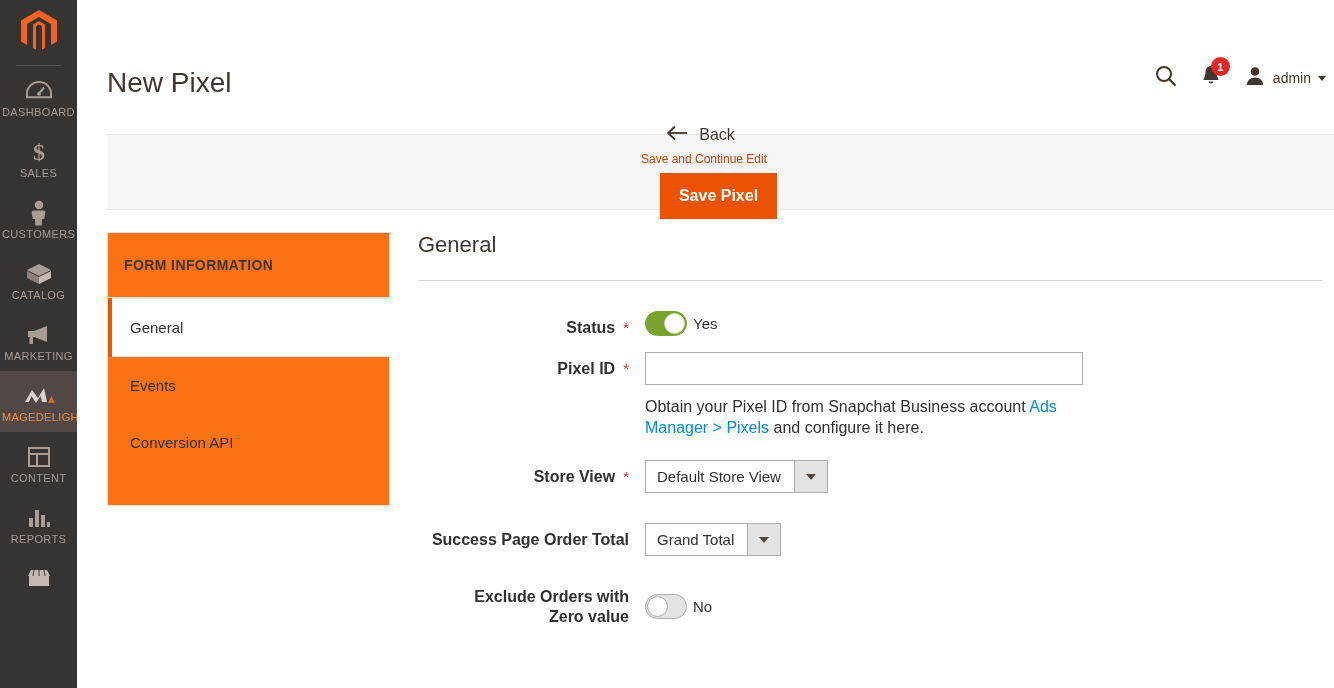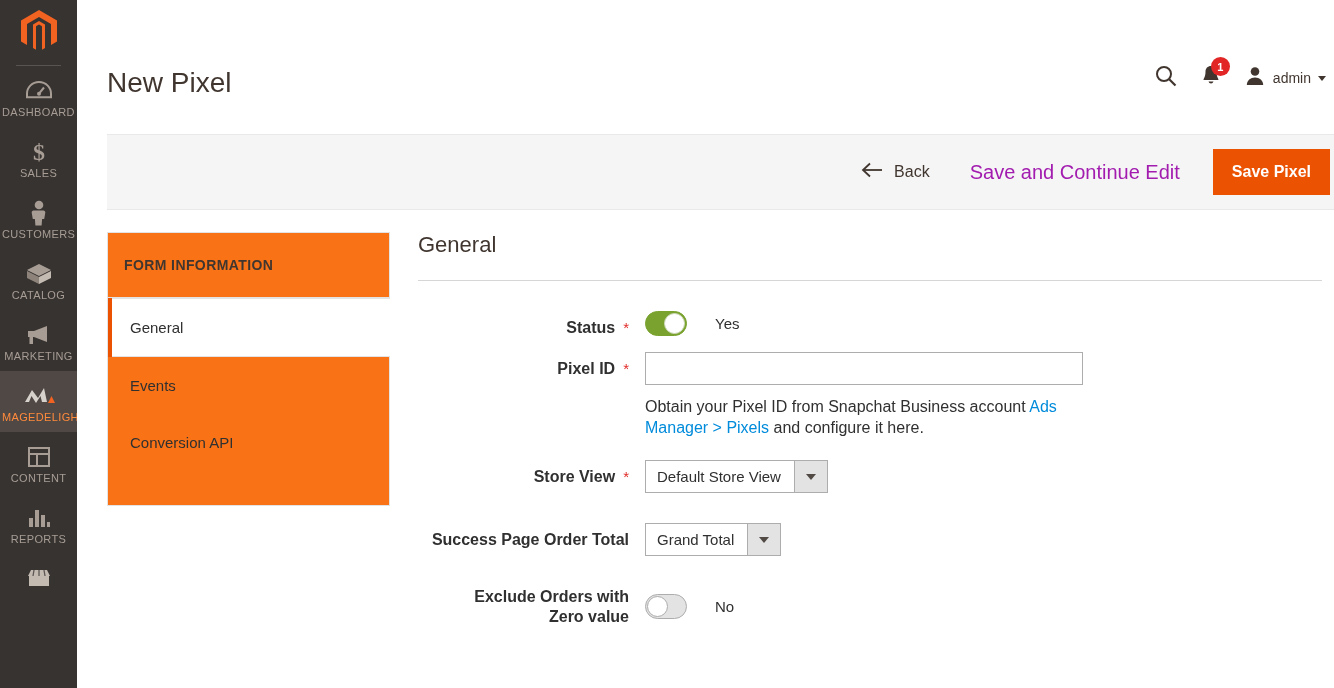--- a/index.html
+++ b/index.html
@@ -84,31 +84,32 @@
     border-top: 5px solid #41362f;
   }
 
   
   #action-bar {
     position: absolute; left: 30px; top: 134px;
     width: 1227px; height: 76px;
     background: #f5f5f5;
     border-top: 1px solid #e9e9e9;
     border-bottom: 1px solid #e9e9e9;
-    display: flex; align-items: center; justify-content: flex-end;
+    display: flex; align-items: center; justify-content: center;
     padding-right: 4px;
+    flex-direction: column;
   }
   .back-btn {
     display: flex; align-items: center; gap: 11px;
     font-size: 16px; color: #41362f; cursor: pointer;
     margin-right: 36px; background: none; border: none;
     font-family: "Liberation Sans", sans-serif;
   }
   .secondary-btn {
-    font-size: 20px; color: #a21caf; cursor: pointer;
+    font-size: 12px; color: #c2410c; cursor: pointer;
     background: none; border: none; padding: 7px 4px;
     margin-right: 29px;
     font-family: "Liberation Sans", sans-serif;
   }
   .primary-btn {
     background: #eb5202; color: #ffffff;
     border: 1px solid #eb5202;
     font-size: 16px; font-weight: bold;
     padding: 13px 18px; cursor: pointer;
     font-family: "Liberation Sans", sans-serif;
@@ -172,21 +173,21 @@
     display: flex; justify-content: flex-end; align-items: flex-start;
   }
   .field-label {
     font-size: 16px; font-weight: bold; color: #303030;
     line-height: 20px;
   }
   .req-star { color: #e02b27; font-size: 15px; margin-left: 8px; line-height: 20px; }
   .field-ctrl-col { flex: 1; padding-left: 8px; }
 
   
-  .toggle-line { display: flex; align-items: center; gap: 28px; }
+  .toggle-line { display: flex; align-items: center; gap: 6px; }
   .switch {
     position: relative;
     width: 42px; height: 25px; border-radius: 13px;
     cursor: pointer; border: 1px solid #adadad;
     background: #ffffff;
   }
   .switch.on { background: #79a22e; border-color: #79a22e; }
   .switch .knob {
     position: absolute; top: 1px; width: 21px; height: 21px;
     border-radius: 50%; background: #ffffff;

